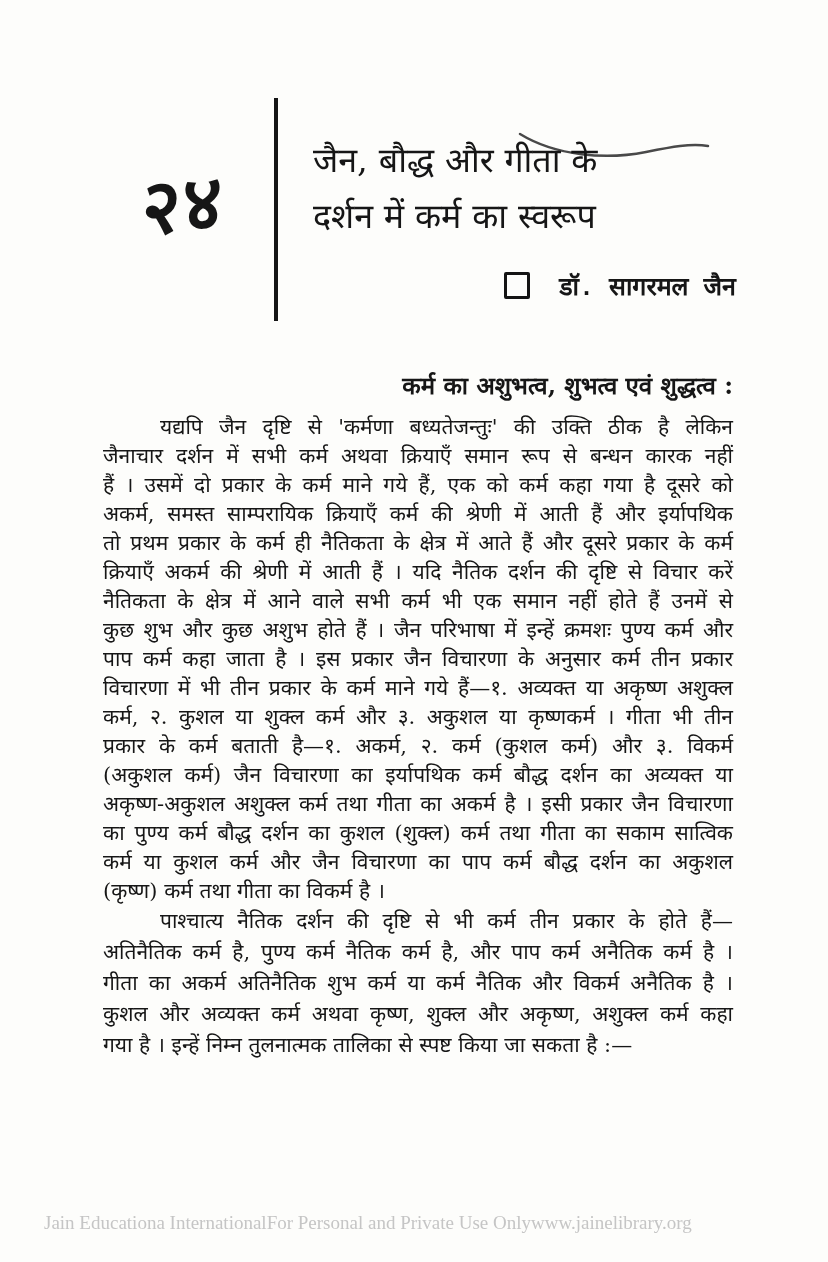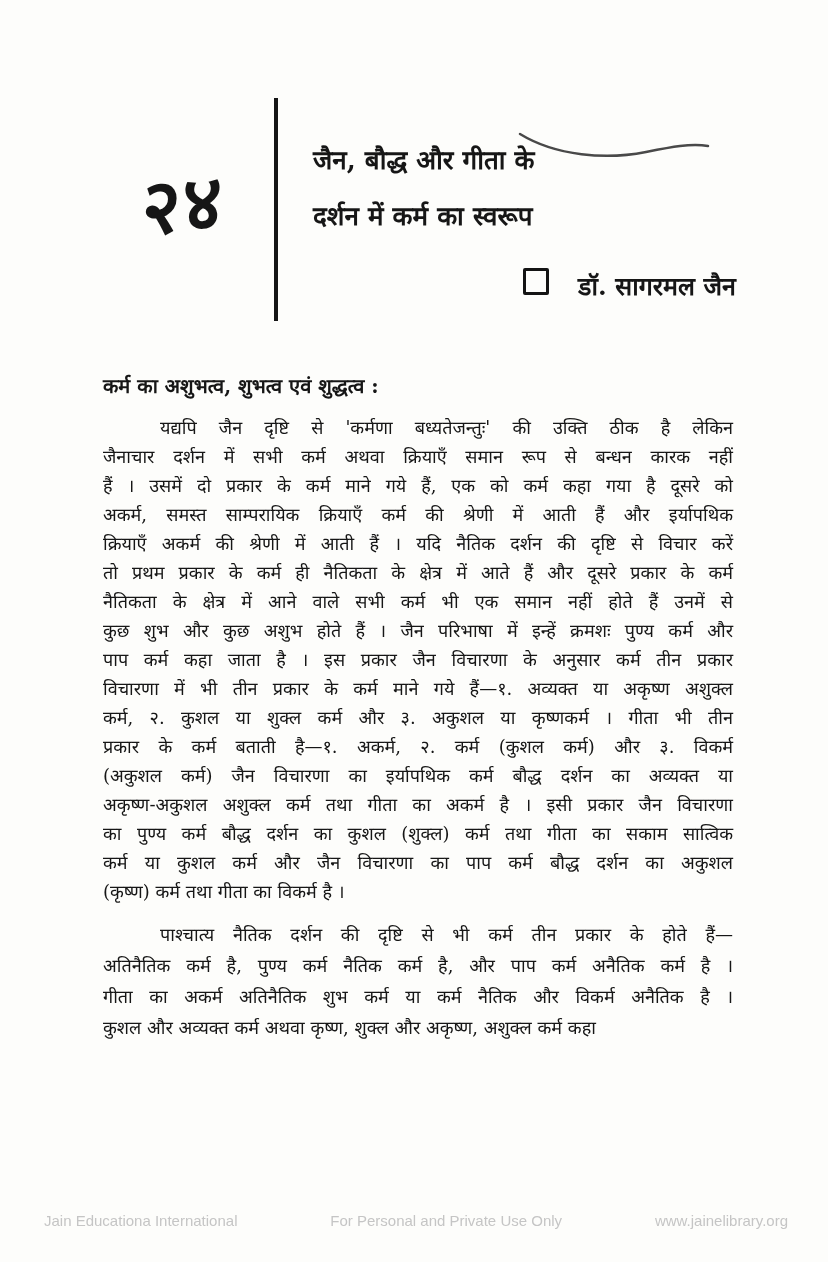--- a/index.html
+++ b/index.html
@@ -20,65 +20,66 @@
     letter-spacing:2px;
   }
   .vrule {
     position:absolute; left:274px; top:98px;
     width:4px; height:223px; background:#151515;
   }
   .title-block {
     position:absolute; left:313px; top:132px; width:420px;
   }
   .title-line {
-    font-size:26px; line-height:56px; font-weight:700;
+    font-size:34px; line-height:56px; font-weight:400;
     white-space:nowrap;
   }
   .scan-mark {
     position:absolute; left:516px; top:126px; opacity:.85;
     pointer-events:none;
   }
   .author-row {
     position:absolute; right:92px; top:268px;
-    display:flex; align-items:flex-start; gap:29px;
+    display:flex; align-items:center; gap:29px;font-family:Liberation Mono, monospace;
   }
   .author-square {
     width:20px; height:21px;
     border:3px solid #141414; border-radius:2px;
     display:inline-block;
   }
   .author-name {
     font-size:25px; font-weight:700; white-space:nowrap;
   }
 
   
   .body-block {
     position:absolute; left:103px; top:370px; width:630px;
   }
   .section-heading {
-    font-size:20px; font-weight:700; line-height:32px;
+    font-size:24px; font-weight:700; line-height:32px;
     margin-bottom:11px;
+    text-align:right;
   }
   .para { margin:0; }
   .para .tline {
-    font-size:18px;
+    font-size:21px;
     text-align:justify; text-align-last:justify;
   }
   .para .tline:first-child { text-indent:57px; }
   .para .tline:last-child  { text-align-last:left; }
   .para-1 .tline { line-height:29px; }
   .para-2 .tline { line-height:31px; }
-  .para-2 { margin-top:13px; }
+  .para-2 { }
 
   
   .footer {
     position:absolute; left:44px; right:40px; top:1212px;
-    display:flex; justify-content:space-between; align-items:baseline;
-    font-family:Liberation Sans, sans-serif;
-    font-size:15px; color:#c5c5c5;
+    display:flex; align-items:baseline;
+    font-family:Liberation Serif, serif;
+    font-size:19px; color:#c5c5c5;
   }
   .footer span { white-space:nowrap; }
 </style>
 </head>
 <body>
 
 <div class="page">
 
   <div class="chapter-num">२४</div>
 
@@ -98,39 +99,40 @@
     <span class="author-name">डॉ. सागरमल जैन</span>
   </div>
 
   <div class="body-block">
     <div class="section-heading">कर्म का अशुभत्व, शुभत्व एवं शुद्धत्व :</div>
     <div class="para para-1">
         <div class="tline">यद्यपि जैन दृष्टि से 'कर्मणा बध्यतेजन्तुः' की उक्ति ठीक है लेकिन</div>
         <div class="tline">जैनाचार दर्शन में सभी कर्म अथवा क्रियाएँ समान रूप से बन्धन कारक नहीं</div>
         <div class="tline">हैं । उसमें दो प्रकार के कर्म माने गये हैं,  एक  को  कर्म  कहा  गया  है दूसरे को</div>
         <div class="tline">अकर्म, समस्त साम्परायिक क्रियाएँ कर्म की श्रेणी  में आती  हैं  और इर्यापथिक</div>
+        <div class="tline">तो प्रथम प्रकार के कर्म ही नैतिकता के क्षेत्र में आते हैं और दूसरे प्रकार के कर्म</div>
         <div class="tline">क्रियाएँ अकर्म की श्रेणी में आती हैं । यदि नैतिक दर्शन की दृष्टि  से विचार करें</div>
-        <div class="tline">तो प्रथम प्रकार के कर्म ही नैतिकता के क्षेत्र में आते हैं और दूसरे प्रकार के कर्म</div>
         <div class="tline">नैतिकता के क्षेत्र में आने वाले सभी  कर्म  भी  एक समान नहीं  होते हैं उनमें से</div>
         <div class="tline">कुछ शुभ और कुछ अशुभ होते हैं । जैन परिभाषा में इन्हें क्रमशः पुण्य कर्म और</div>
         <div class="tline">पाप कर्म कहा जाता है । इस प्रकार जैन विचारणा के अनुसार कर्म  तीन प्रकार</div>
         <div class="tline">विचारणा में भी तीन प्रकार के कर्म माने गये हैं—१. अव्यक्त या अकृष्ण अशुक्ल</div>
         <div class="tline">कर्म,  २. कुशल या शुक्ल कर्म और  ३. अकुशल या  कृष्णकर्म ।  गीता भी तीन</div>
         <div class="tline">प्रकार  के  कर्म  बताती  है—१. अकर्म,  २. कर्म (कुशल कर्म) और  ३. विकर्म</div>
         <div class="tline">(अकुशल कर्म) जैन विचारणा का इर्यापथिक  कर्म  बौद्ध  दर्शन  का अव्यक्त या</div>
         <div class="tline">अकृष्ण-अकुशल अशुक्ल कर्म तथा गीता का अकर्म है । इसी प्रकार जैन विचारणा</div>
         <div class="tline">का पुण्य कर्म बौद्ध दर्शन का कुशल (शुक्ल) कर्म तथा गीता का सकाम सात्विक</div>
         <div class="tline">कर्म या  कुशल कर्म  और जैन विचारणा का पाप कर्म  बौद्ध  दर्शन का अकुशल</div>
         <div class="tline">(कृष्ण) कर्म तथा गीता का विकर्म है ।</div>
       </div>
     <div class="para para-2">
         <div class="tline">पाश्चात्य नैतिक  दर्शन  की  दृष्टि  से भी कर्म तीन प्रकार  के होते हैं—</div>
         <div class="tline">अतिनैतिक कर्म है, पुण्य कर्म  नैतिक  कर्म  है,  और पाप कर्म  अनैतिक कर्म है ।</div>
         <div class="tline">गीता का अकर्म अतिनैतिक शुभ कर्म या कर्म  नैतिक  और  विकर्म अनैतिक है ।</div>
         <div class="tline">कुशल और अव्यक्त कर्म  अथवा  कृष्ण,  शुक्ल  और  अकृष्ण, अशुक्ल कर्म कहा</div>
+        <div class="tline">गया है । इन्हें निम्न तुलनात्मक तालिका से स्पष्ट किया जा सकता है :—</div>
       </div>
   </div>
 
   <div class="footer">
     <span>Jain Educationa International</span>
     <span>For Personal and Private Use Only</span>
     <span>www.jainelibrary.org</span>
   </div>
 
 </div>

